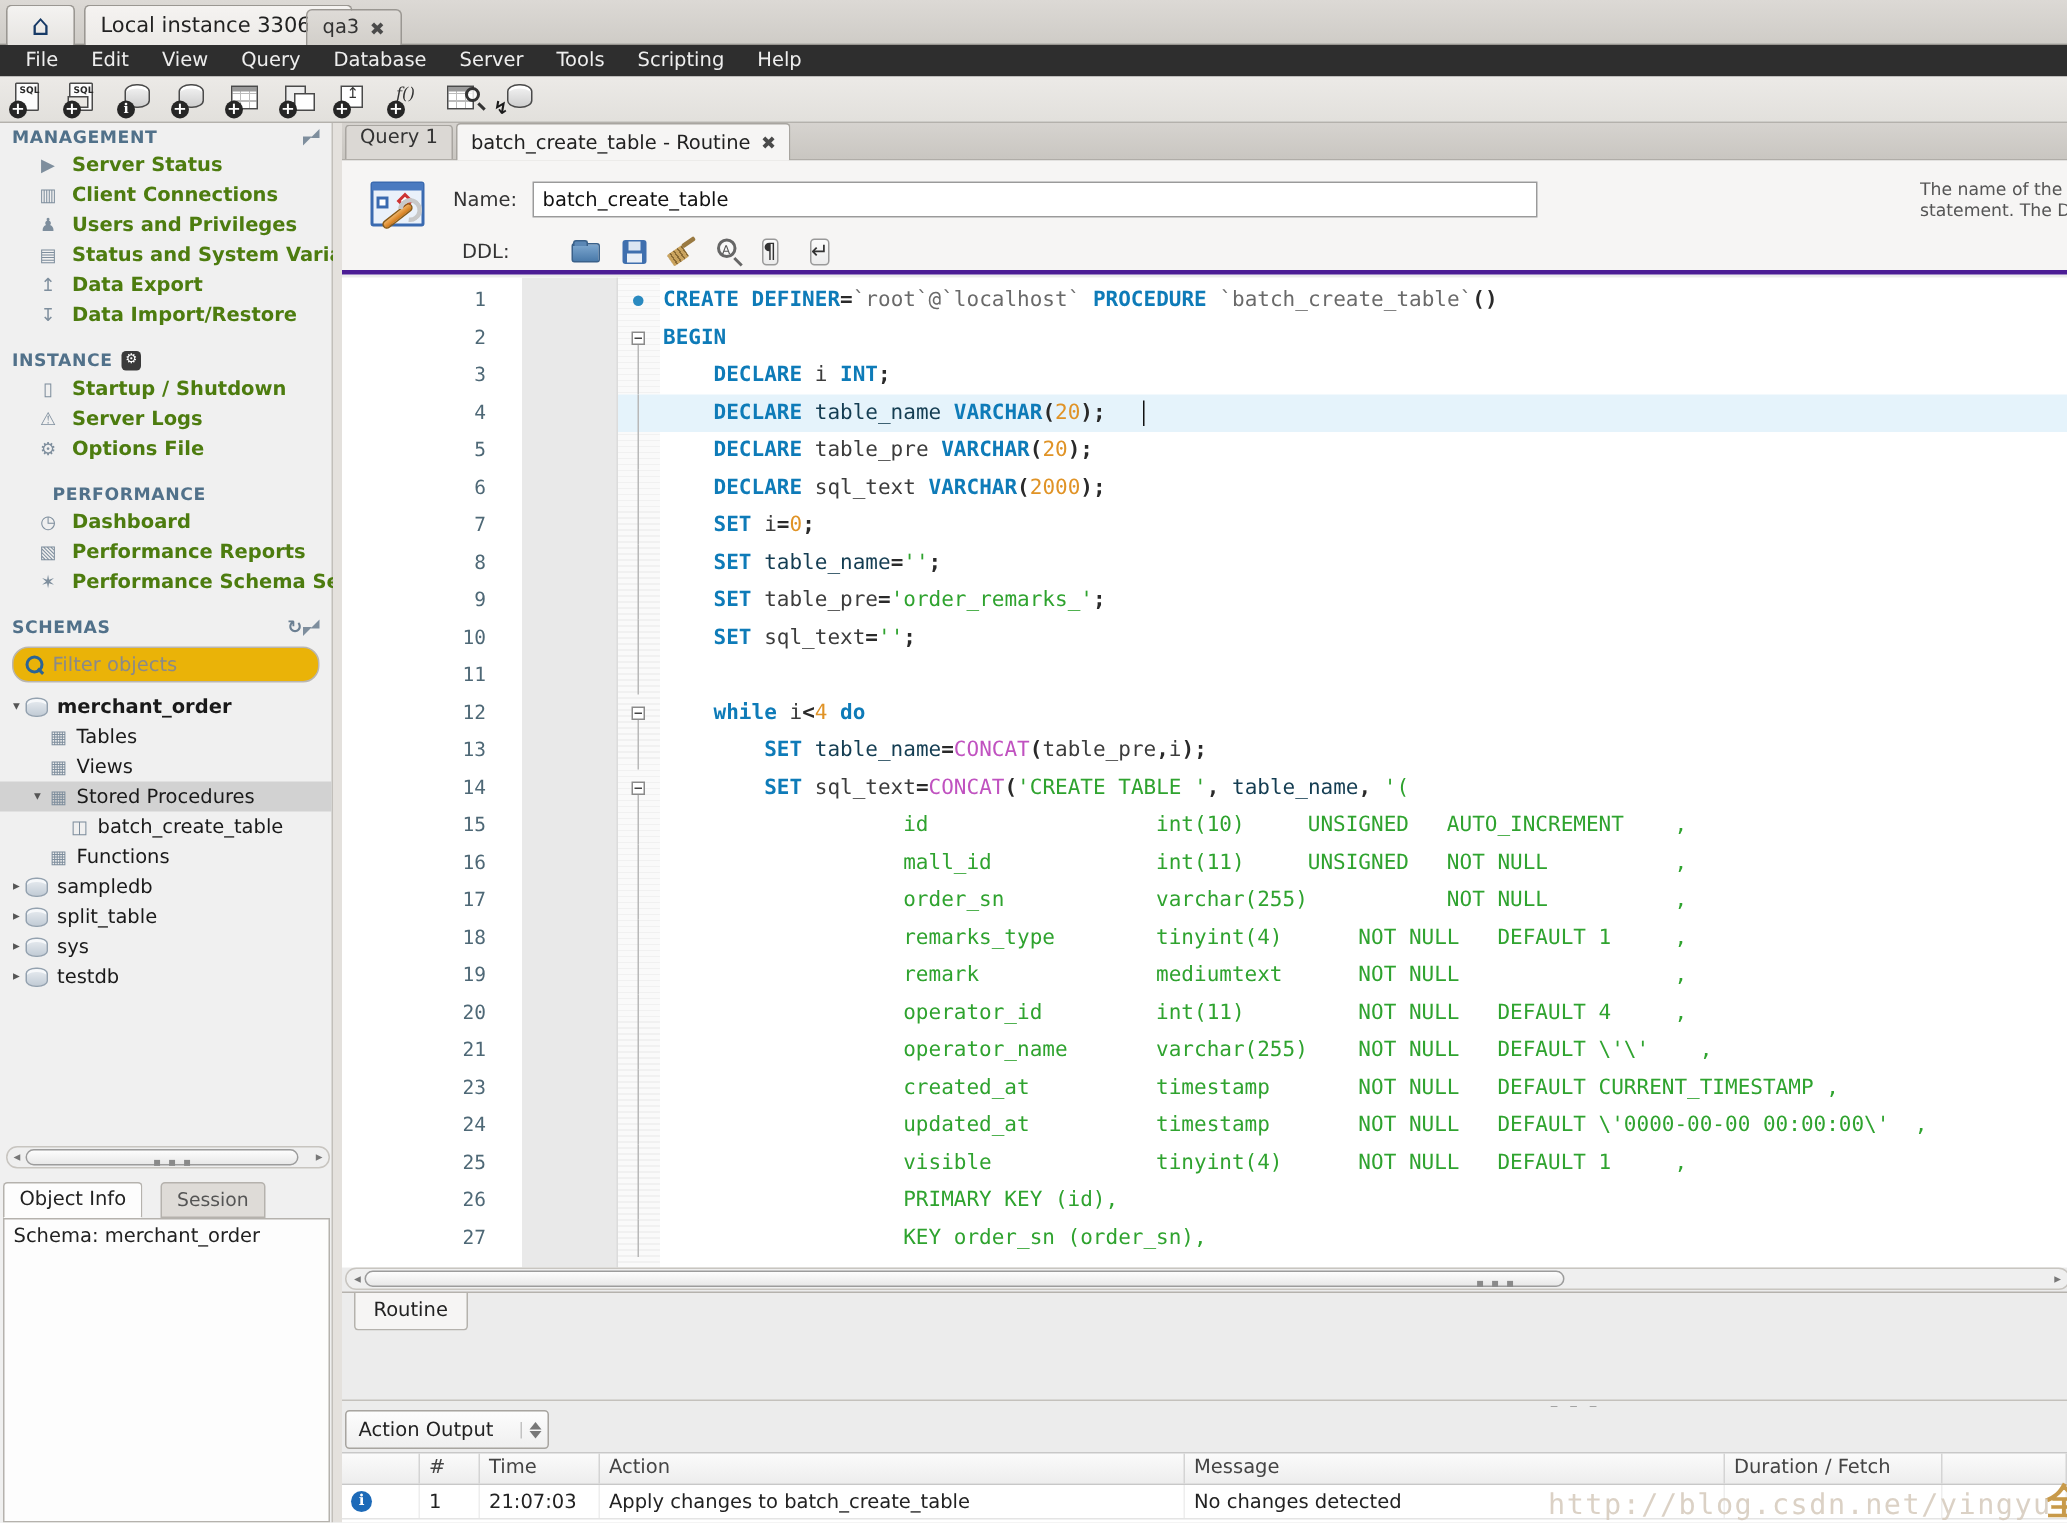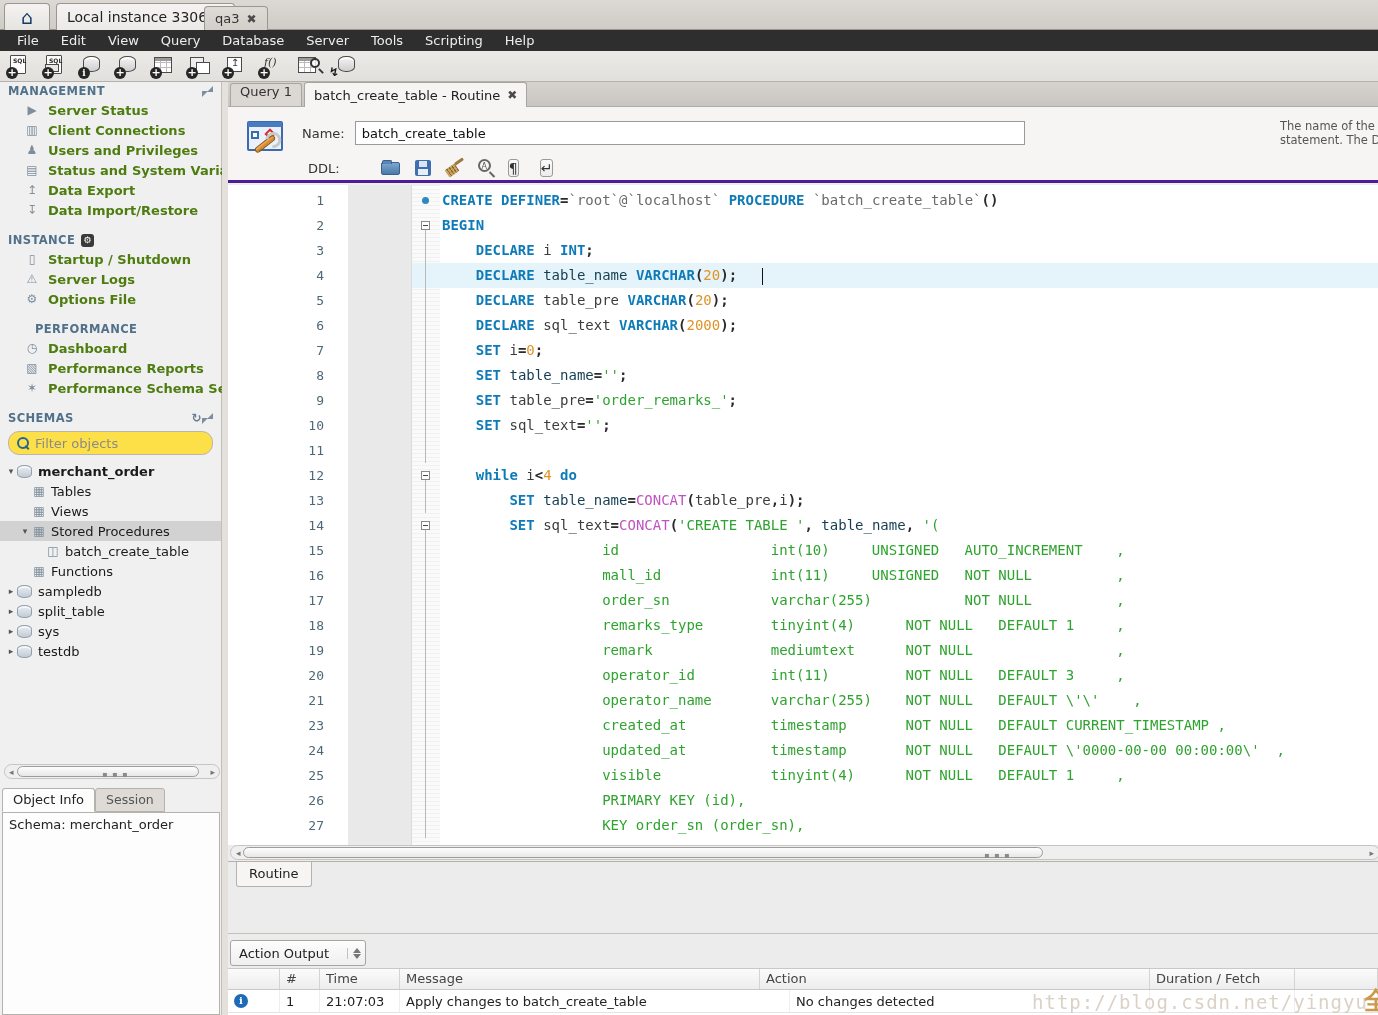--- a/index.html
+++ b/index.html
@@ -46,42 +46,42 @@
   .sec-head .flex { flex:1; }
   .mini-ic { color:#6b7f92; font-size:12px; margin-left:6px; cursor:pointer; }
   .expand-ic { position:relative; width:11px; height:11px; display:inline-block; cursor:pointer; }
   .expand-ic::before { content:""; position:absolute; right:0; top:0; border-left:6px solid transparent; border-top:6px solid #7e8e9d; transform:rotate(90deg); }
   .expand-ic::after { content:""; position:absolute; left:0; bottom:0; border-right:6px solid transparent; border-bottom:6px solid #7e8e9d; transform:rotate(90deg); }
   .side-item { display:flex; align-items:center; height:20px; padding-left:24px; gap:8px; cursor:pointer; white-space:nowrap; }
   .side-item .lbl { font-size:13px; font-weight:bold; color:#4d7c0f; }
   .sicon { width:16px; text-align:center; color:#7e8e9d; font-size:12px; flex:none; }
   .wrenchbadge { display:inline-block; width:13px; height:13px; margin-left:6px; background:#3a3a3a; border-radius:3px; color:#fff; font-size:9px; line-height:13px; text-align:center; }
 
-  .filterbox { display:flex; align-items:center; margin:4px 8px 6px 8px; height:24px; background:#fde047; border:1px solid #b9b6b1; border-radius:11px; padding:0 8px; gap:6px; }
+  .filterbox { display:flex; align-items:center; margin:4px 8px 6px 8px; height:24px; background:#eab308; border:1px solid #b9b6b1; border-radius:11px; padding:0 8px; gap:6px; }
   .filterbox input { border:none; outline:none; font-size:13px; color:#333; width:150px; background:transparent; font-family:inherit; }
   .filterbox input::placeholder { color:#8a8a8a; }
   .search-ic { position:relative; width:12px; height:12px; flex:none; }
   .search-ic::before { content:""; position:absolute; left:0; top:0; width:8px; height:8px; border:2px solid #2a6496; border-radius:50%; }
   .search-ic::after { content:""; position:absolute; left:9px; top:8px; width:2px; height:5px; background:#2a6496; transform:rotate(-45deg); }
 
   .tree-row { display:flex; align-items:center; height:20px; cursor:pointer; white-space:nowrap; }
   .tree-row.selected { background:#d2d2d2; }
   .twisty { width:12px; text-align:center; color:#555; font-size:9px; flex:none; }
   .db-ic { width:15px; height:13px; background:linear-gradient(#e9edf1,#c2ccd6); border:1px solid #93a1af; border-radius:7px/4px; box-shadow:inset 0 3px 0 -1px #f6f8fa; flex:none; margin-right:6px; }
   .tbl-ic { color:#7e8e9d; font-size:12px; width:16px; text-align:center; flex:none; margin-right:4px; }
   .tree-lbl { font-size:13px; color:#1a1a1a; }
   .tree-lbl.bold { font-weight:bold; }
 
   .hscroll { position:relative; height:15px; background:#efefef; border:1px solid #c8c5c0; border-radius:8px; margin:0 2px; }
   .hthumb { position:absolute; left:12px; top:1px; height:11px; background:linear-gradient(#fdfdfd,#e8e8e8); border:1px solid #9c9c9c; border-radius:7px; }
   .hdots { position:absolute; top:3px; font-size:8px; color:#8a8a8a; letter-spacing:1px; }
   .harrow { position:absolute; top:2px; font-size:9px; color:#777; }
   .sb-hscroll { position:absolute; left:2px; top:682px; width:216px; }
 
-  .sb-tabs { position:absolute; left:2px; top:706px; height:24px; display:flex; align-items:flex-end; gap:0; }
+  .sb-tabs { position:absolute; left:2px; top:706px; height:24px; display:flex; align-items:flex-end; gap:12px; }
   .sb-tab { padding:3px 10px 4px 10px; font-size:13px; border:1px solid #b5b2ad; border-radius:3px 3px 0 0; cursor:pointer; }
   .sb-tab.on { background:#fdfdfd; border-bottom:1px solid #fdfdfd; color:#222; }
   .sb-tab.off { background:#dedbd7; color:#555; font-size:12.5px; }
   .sb-panel { position:absolute; left:2px; top:730px; width:218px; height:203px; background:#fdfdfd; border:1px solid #b5b2ad; padding:4px 6px; font-size:13px; color:#222; }
 
   
   .main { position:absolute; left:228px; top:82px; width:1150px; height:933px; background:#ececec; }
   .etabs { position:absolute; left:0; top:0; width:100%; height:25px; background:linear-gradient(#d6d3cf,#c9c6c1); border-bottom:1px solid #b0ada8; display:flex; align-items:flex-end; padding-left:2px; gap:2px; }
   .etab { display:flex; align-items:center; gap:7px; height:23px; padding:0 9px; border:1px solid #a8a5a0; border-bottom:none; border-radius:3px 3px 0 0; font-size:13px; cursor:pointer; }
   .etab.on { background:#f6f5f4; height:25px; margin-bottom:-1px; }
@@ -575,21 +575,21 @@
             <span class="fold-cell">
               <span class="vline"></span>
             </span>
             <span class="cpre"><span class="c-s">                   remark              mediumtext      NOT NULL                 ,</span></span>
           </div>
           <div class="crow">
             <span class="ln">20</span>
             <span class="fold-cell">
               <span class="vline"></span>
             </span>
-            <span class="cpre"><span class="c-s">                   operator_id         int(11)         NOT NULL   DEFAULT 3     ,</span></span>
+            <span class="cpre"><span class="c-s">                   operator_id         int(11)         NOT NULL   DEFAULT 4     ,</span></span>
           </div>
           <div class="crow">
             <span class="ln">21</span>
             <span class="fold-cell">
               <span class="vline"></span>
             </span>
             <span class="cpre"><span class="c-s">                   operator_name       varchar(255)    NOT NULL   DEFAULT \'\'    ,</span></span>
           </div>
           <div class="crow">
             <span class="ln">23</span>
@@ -652,22 +652,22 @@
             <i class="dn"></i>
           </span>
       </div>
     </div>
 
     <div class="out-table">
       <div class="ot-head" id="ot-head">
           <span class="cell" style="width: 52px; flex: 0 0 auto;"></span>
           <span class="cell" style="width: 40px; flex: 0 0 auto;">#</span>
           <span class="cell" style="width: 80px; flex: 0 0 auto;">Time</span>
+          <span class="cell" style="width: 390px; flex: 0 0 auto;">Action</span>
           <span class="cell" style="width: 360px; flex: 0 0 auto;">Message</span>
-          <span class="cell" style="width: 390px; flex: 0 0 auto;">Action</span>
           <span class="cell" style="width: 145px; flex: 0 0 auto;">Duration / Fetch</span>
           <span class="cell" style="width: 83px; flex: 1 1 0%;"></span>
         </div>
       <div id="ot-rows">
           <div class="ot-row">
             <span class="cell" style="width: 52px; flex: 0 0 auto;">
               <span class="info-ic">i</span>
             </span>
             <span class="cell" style="width: 40px; flex: 0 0 auto;">1</span>
             <span class="cell" style="width: 80px; flex: 0 0 auto;">21:07:03</span>

